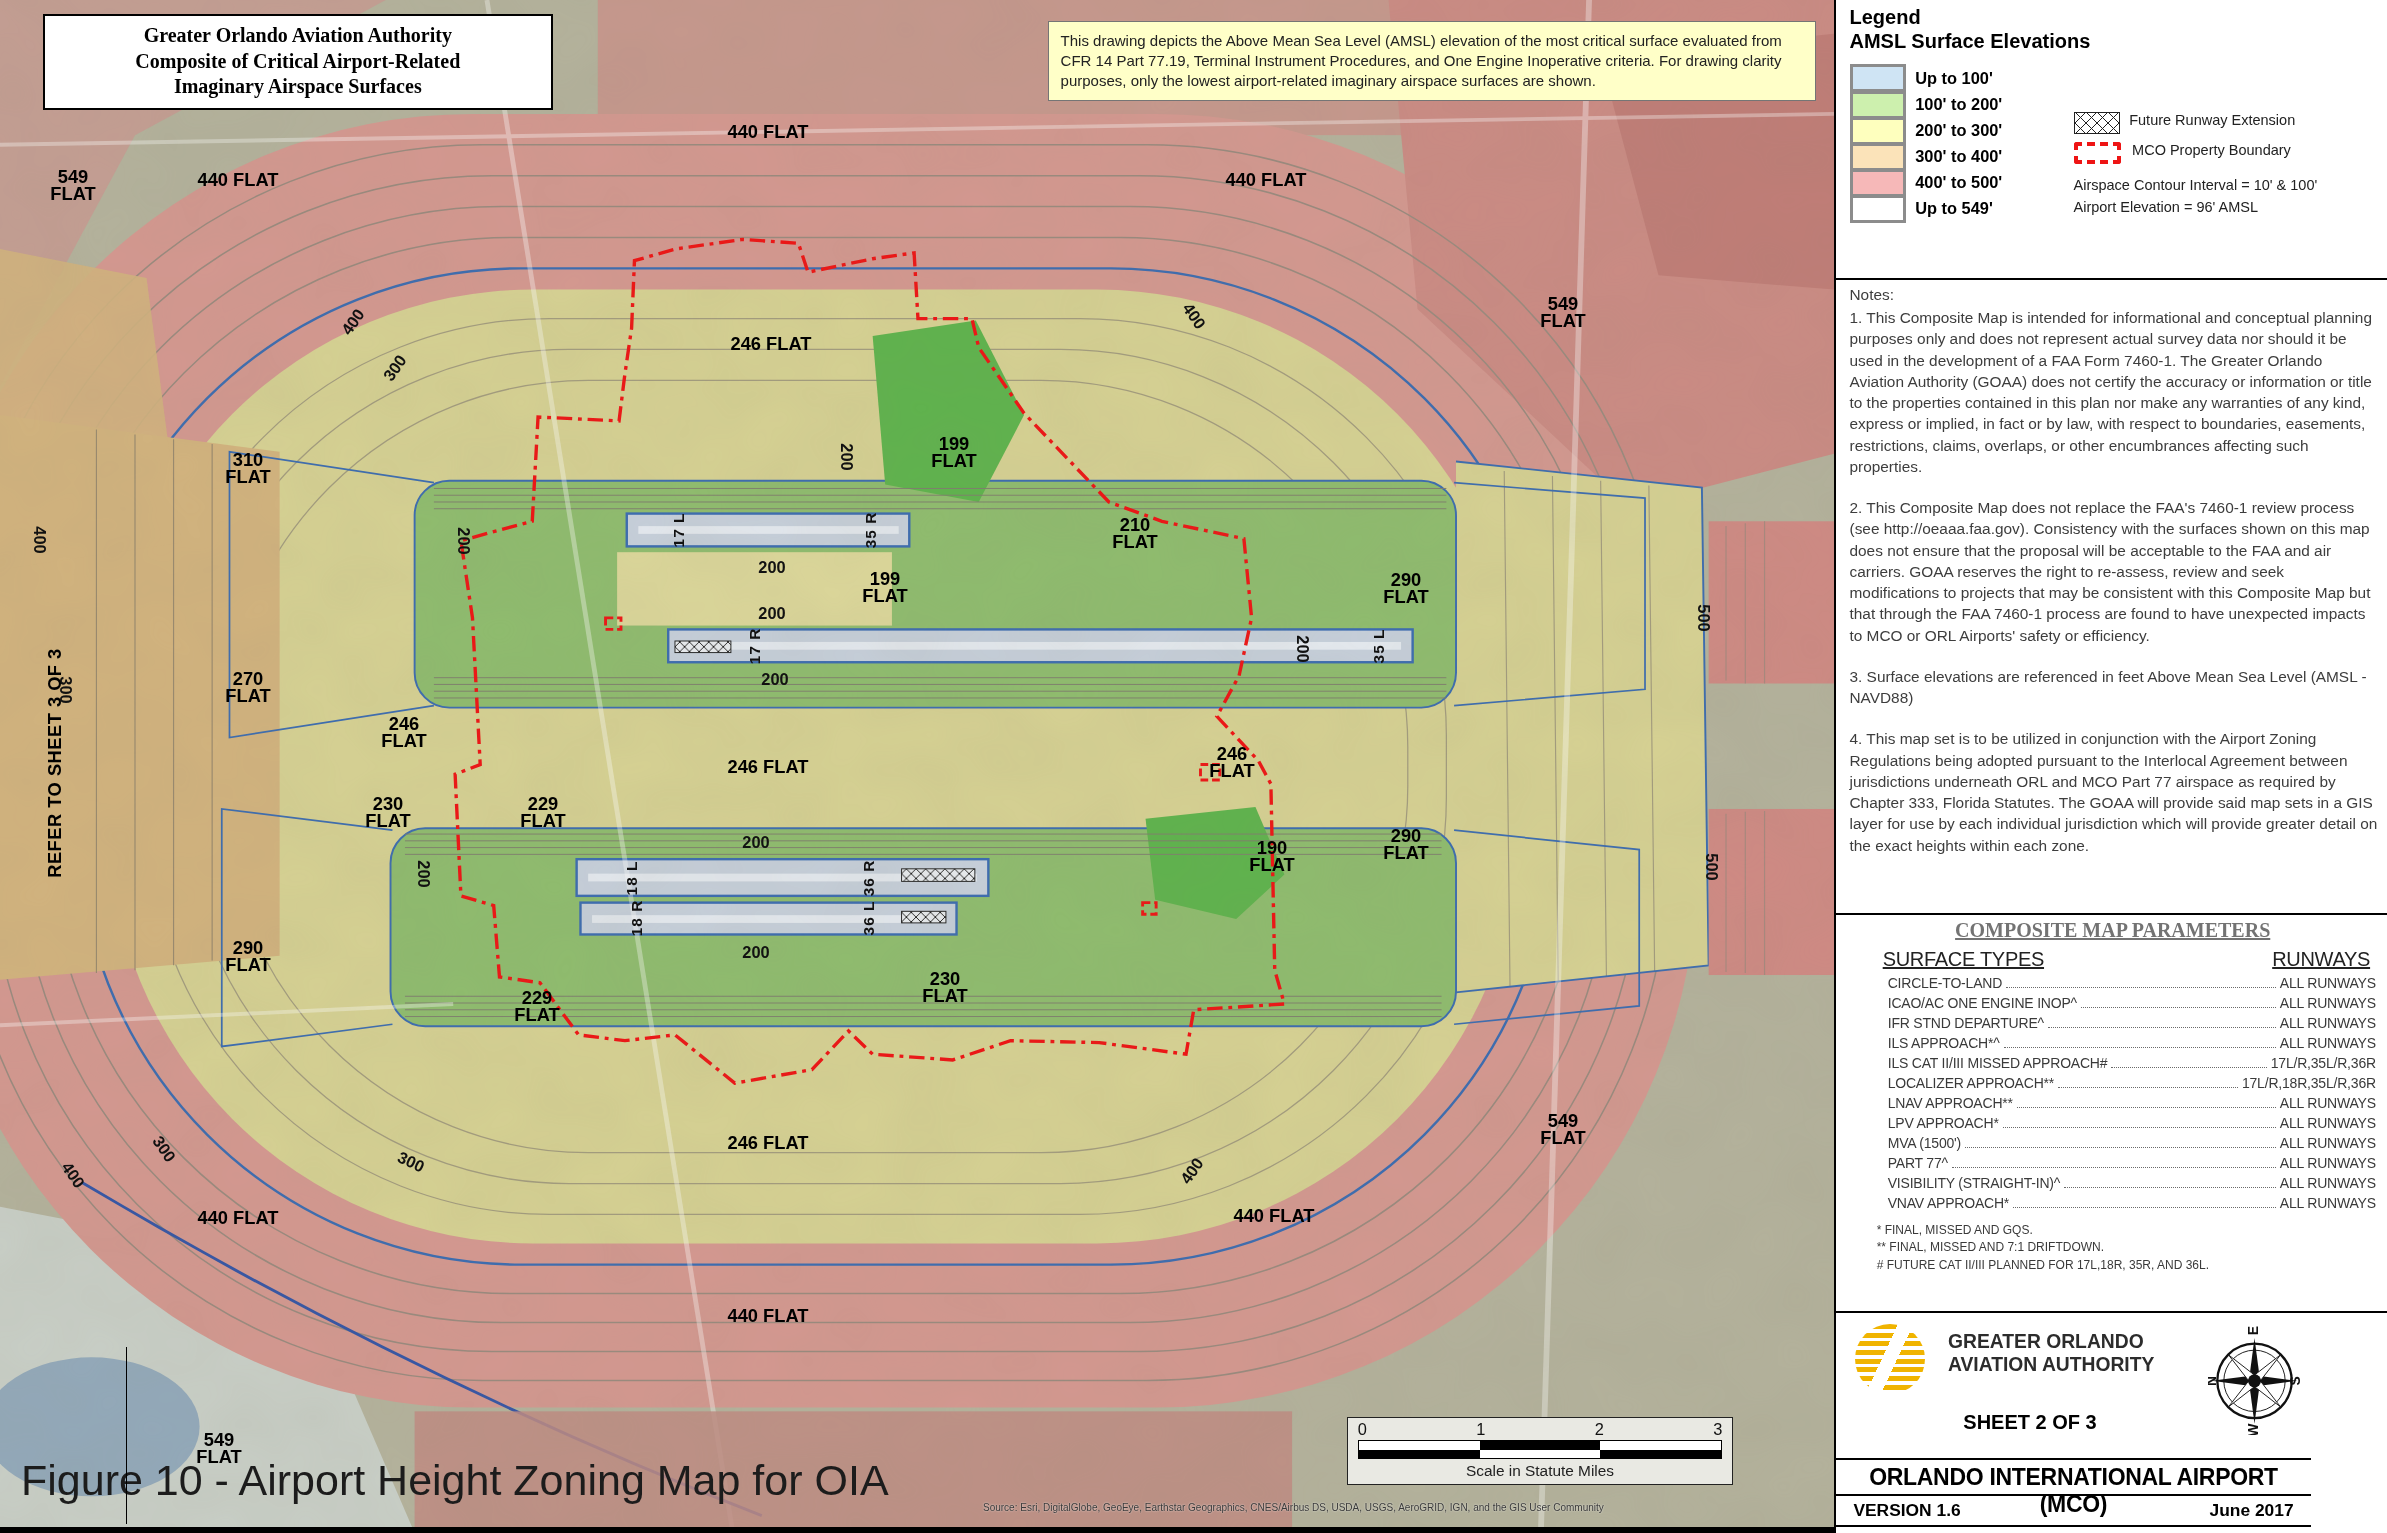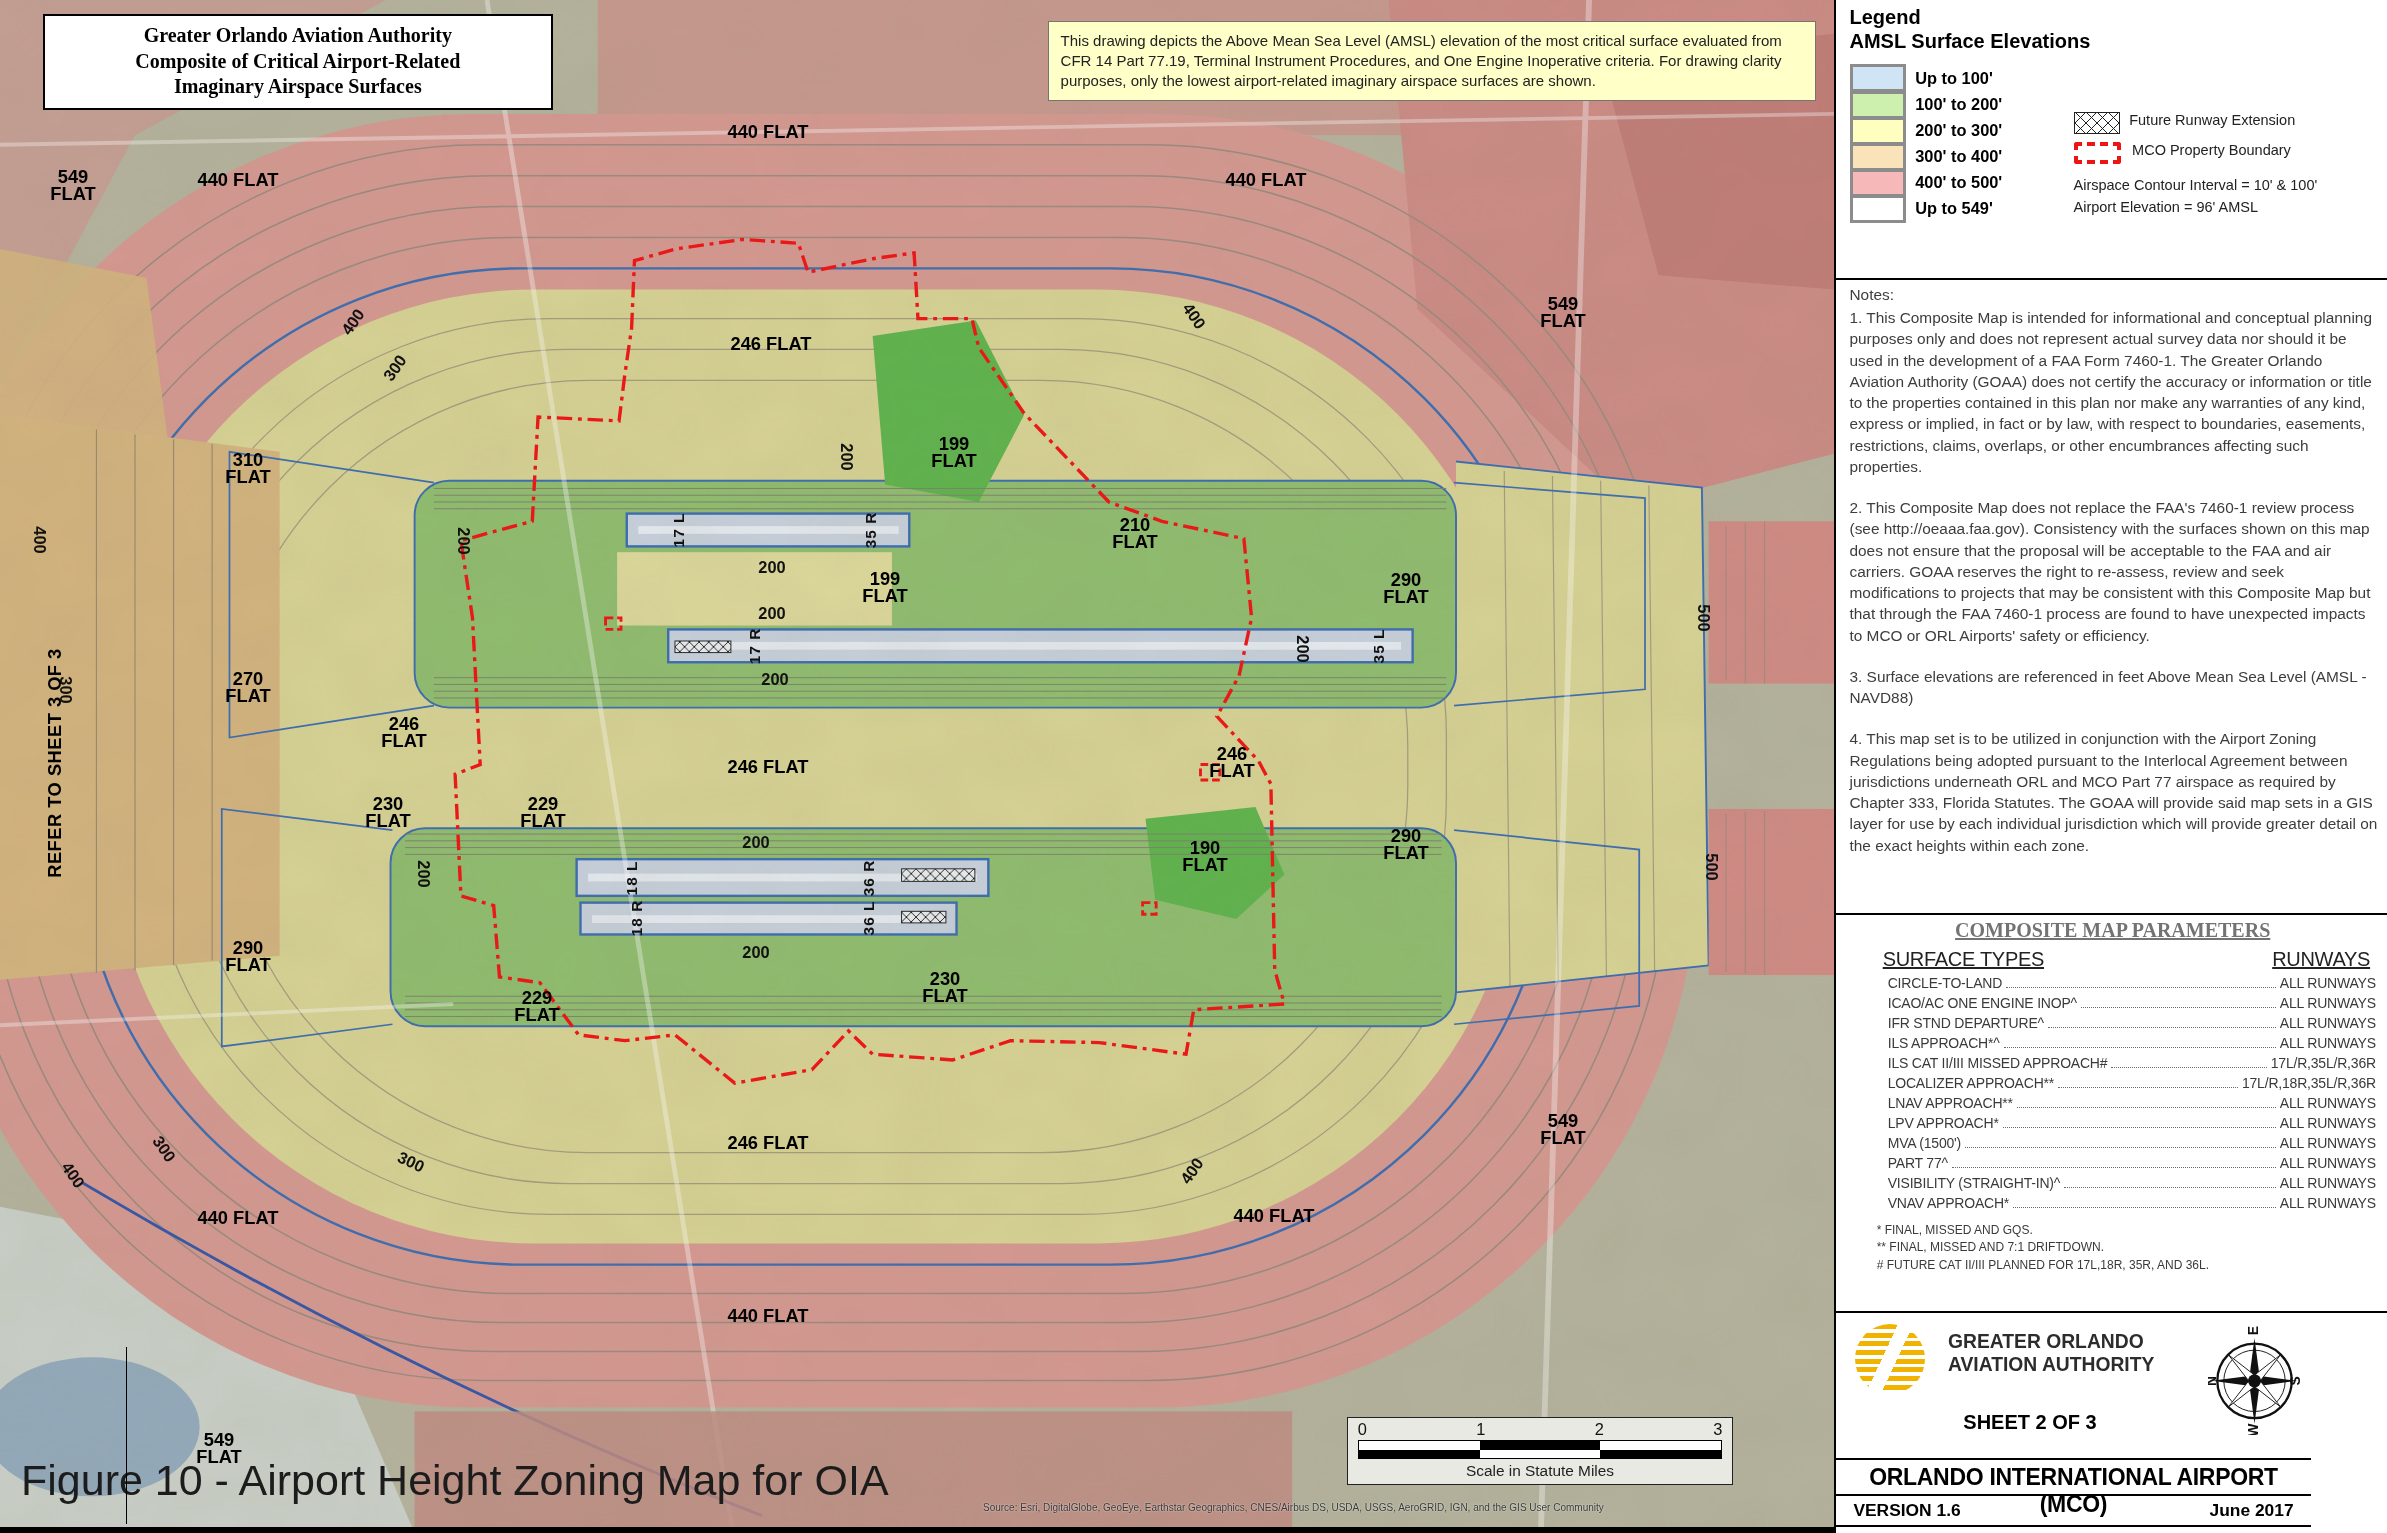--- a/index.html
+++ b/index.html
@@ -219,21 +219,21 @@
 FLAT</div>
         <div class="flat" style="left: 768px; top: 767px;">246 FLAT</div>
         <div class="flat" style="left: 1232px; top: 762px;">246
 FLAT</div>
         <div class="flat" style="left: 388px; top: 812px;">230
 FLAT</div>
         <div class="flat" style="left: 543px; top: 812px;">229
 FLAT</div>
         <div class="flat" style="left: 1406px; top: 844px;">290
 FLAT</div>
-        <div class="flat" style="left: 1205px; top: 856px;">190
+        <div class="flat" style="left: 1272px; top: 856px;">190
 FLAT</div>
         <div class="flat" style="left: 248px; top: 956px;">290
 FLAT</div>
         <div class="flat" style="left: 537px; top: 1006px;">229
 FLAT</div>
         <div class="flat" style="left: 945px; top: 987px;">230
 FLAT</div>
         <div class="flat" style="left: 768px; top: 1143px;">246 FLAT</div>
         <div class="flat" style="left: 1563px; top: 1129px;">549
 FLAT</div>

